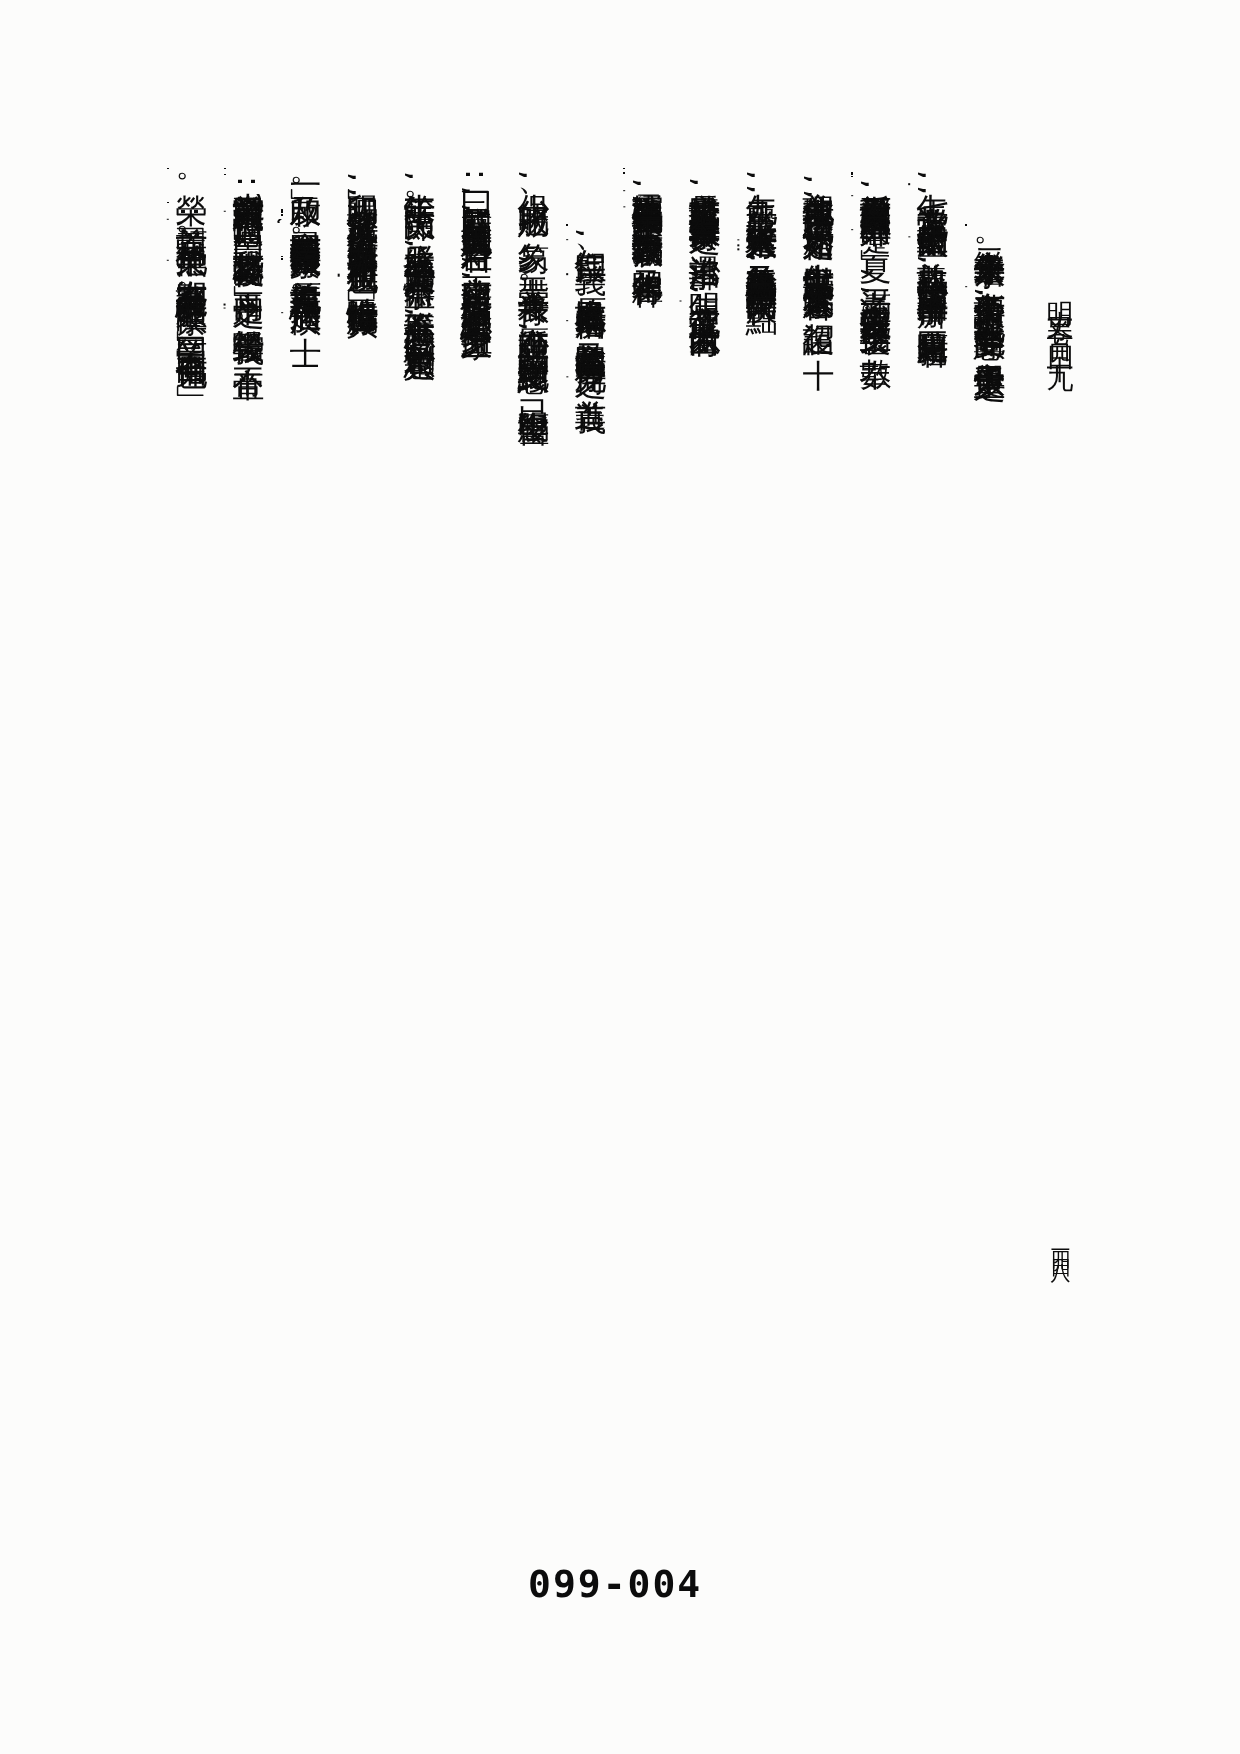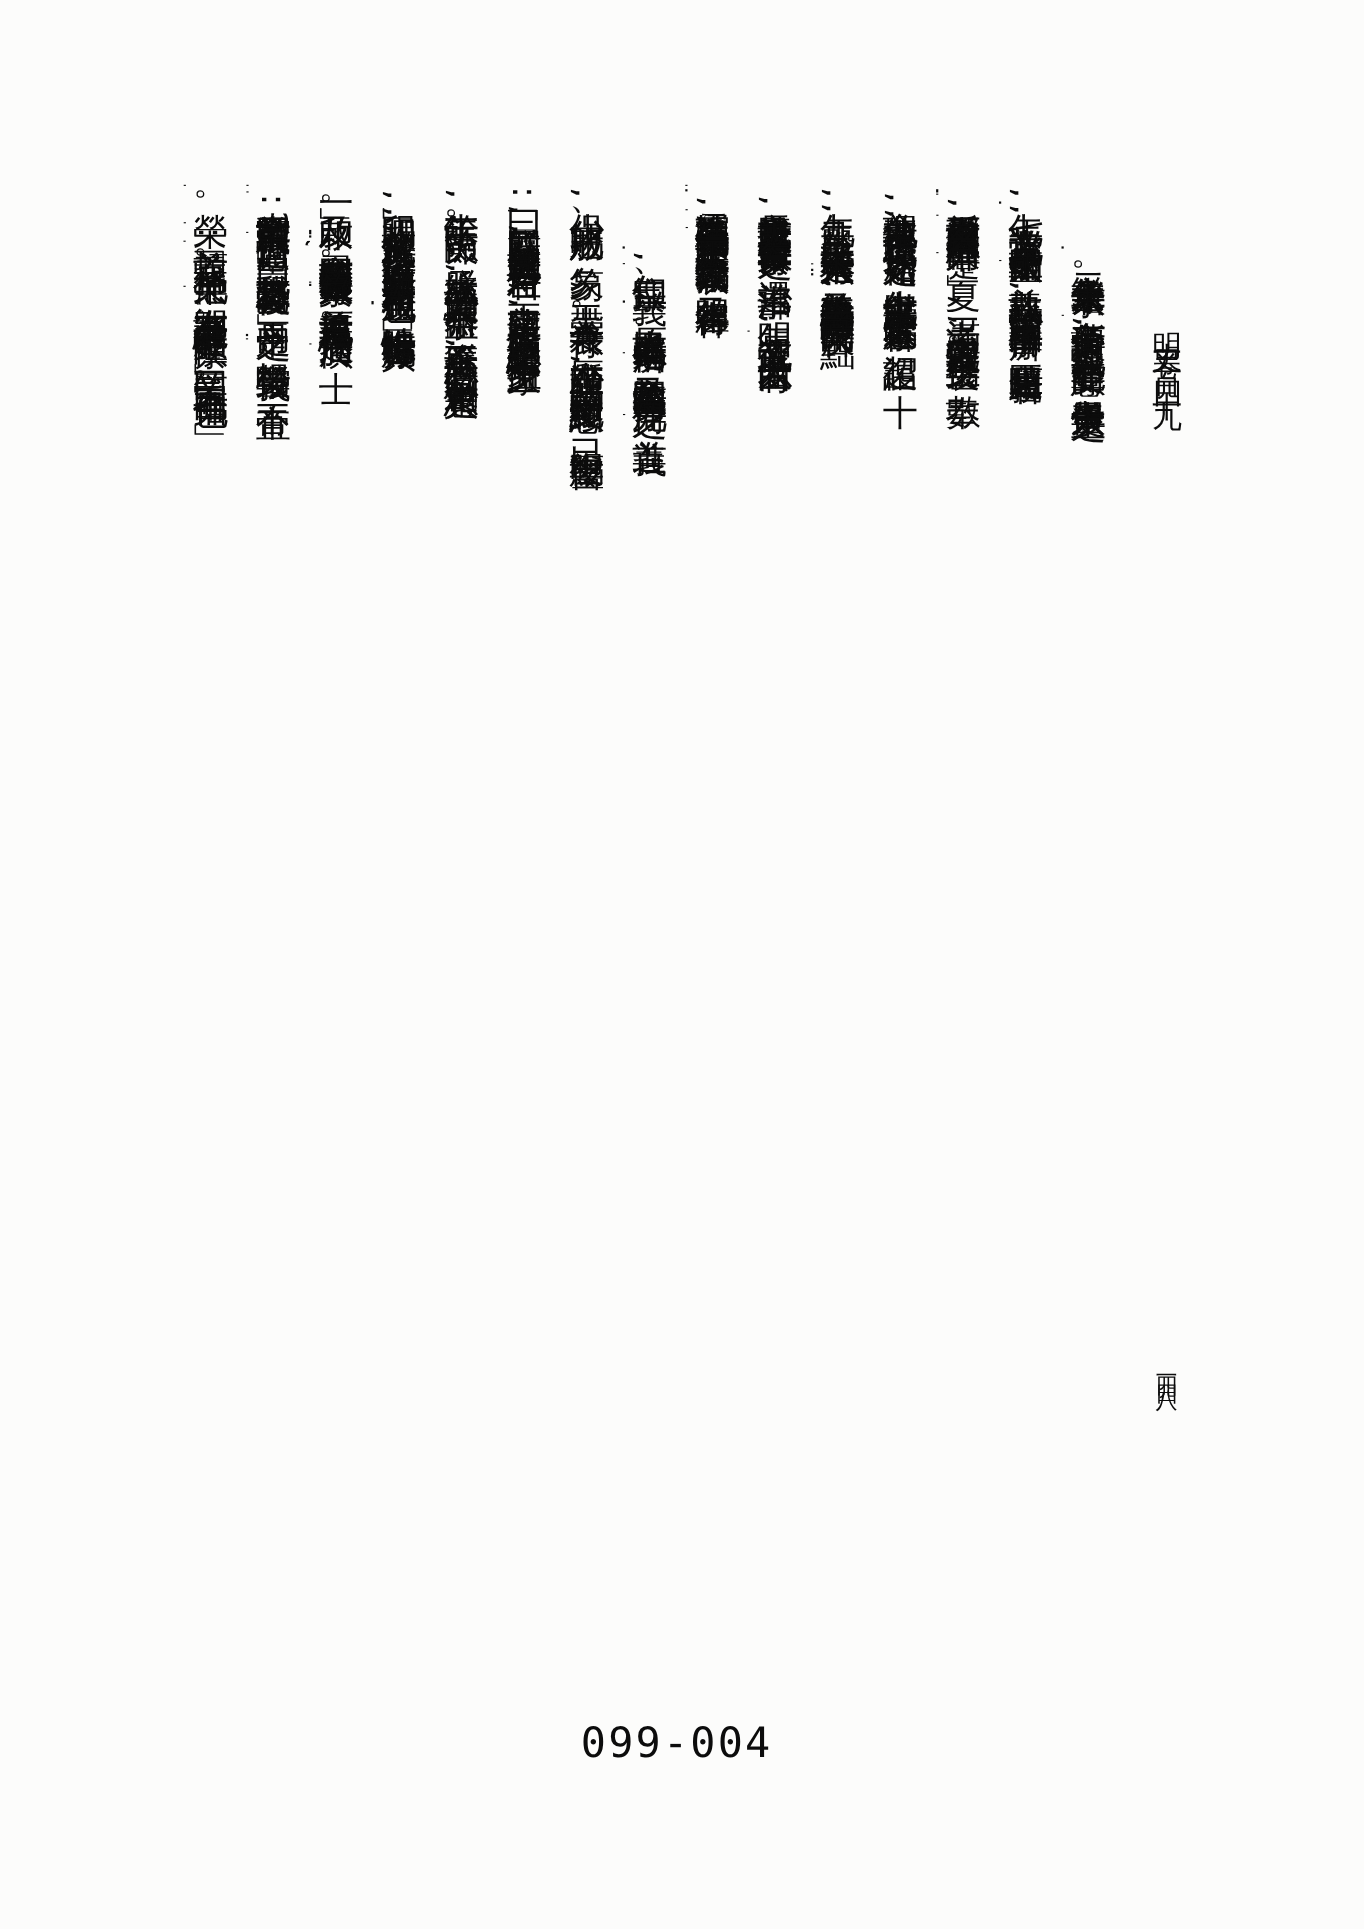--- a/index.html
+++ b/index.html
@@ -50,21 +50,21 @@
     text-underline-offset:5px;
   }
   
   .note{
     font-size:19px;
     letter-spacing:0;
   }
   .footer-code{
     position:absolute;top:1562px;left:528px;
     font-family:"DejaVu Sans Mono",monospace;
-    font-size:38px;font-weight:normal;letter-spacing:2px;
+    font-size:38px;font-weight:bold;letter-spacing:2px;
   }
 </style>
 </head>
 <body>
 
 <div class="page">
 
   <div class="running-head">明史卷一百四十九</div>
 
   <div class="folio">四一四八</div>

